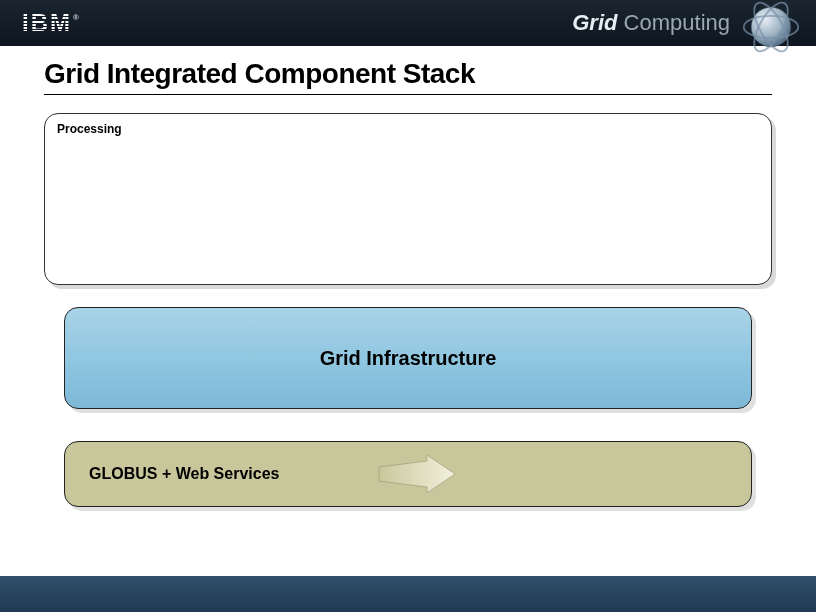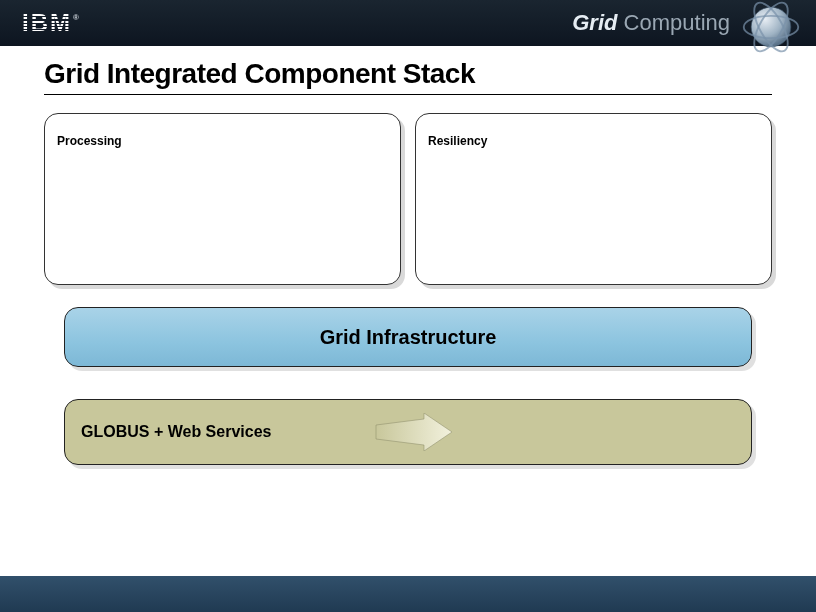--- a/index.html
+++ b/index.html
@@ -101,30 +101,30 @@
     margin-bottom: 22px;
   }
   .card {
     flex: 1;
     height: 172px;
     background: #ffffff;
     border: 1px solid #333;
     border-radius: 14px;
     position: relative;
     box-shadow: 4px 4px 0 rgba(0,0,0,0.15);
-    padding: 20px 12px;
+    padding: 8px 12px;
   }
   .card-label {
     font-size: 12px;
     font-weight: 700;
     color: #000;
   }
   .infra-bar {
     position: relative;
-    height: 60px;
+    height: 102px;
     background: linear-gradient(to bottom, #a9d3e8 0%, #8cc4df 60%, #7db8d6 100%);
     border: 1px solid #222;
     border-radius: 14px;
     box-shadow: 4px 4px 0 rgba(0,0,0,0.12);
     display: flex;
     align-items: center;
     justify-content: center;
     margin: 0 20px 32px 20px;
   }
   .infra-label {
@@ -136,21 +136,21 @@
   .bottom-bar {
     position: relative;
     height: 66px;
     background: #c8c79b;
     border: 1px solid #222;
     border-radius: 14px;
     box-shadow: 4px 4px 0 rgba(0,0,0,0.12);
     display: flex;
     align-items: center;
     margin: 0 20px;
-    padding: 0 18px 0 16px;
+    padding: 0 18px 0 24px;
   }
   .bottom-left {
     font-size: 16px;
     font-weight: 900;
     font-family: "Arial Black", Arial, sans-serif;
     color: #000;
     flex: 0 0 44%;
   }
   .arrow-wrap {
     flex: 0 0 14%;
@@ -213,23 +213,20 @@
 </div>
 
 <div class="content">
   <div class="title">Grid Integrated Component Stack</div>
   <div class="title-rule"></div>
 
   <div class="cards-row">
     <div class="card">
       <div class="card-label">Processing</div>
     </div>
-    <div class="card">
-      <div class="card-label">Resiliency</div>
-    </div>
   </div>
 
   <div class="infra-bar">
     <div class="infra-label">Grid Infrastructure</div>
   </div>
 
   <div class="bottom-bar">
     <div class="bottom-left">GLOBUS + Web Services</div>
     <div class="arrow-wrap">
       <svg width="80" height="38" viewBox="0 0 80 38">

